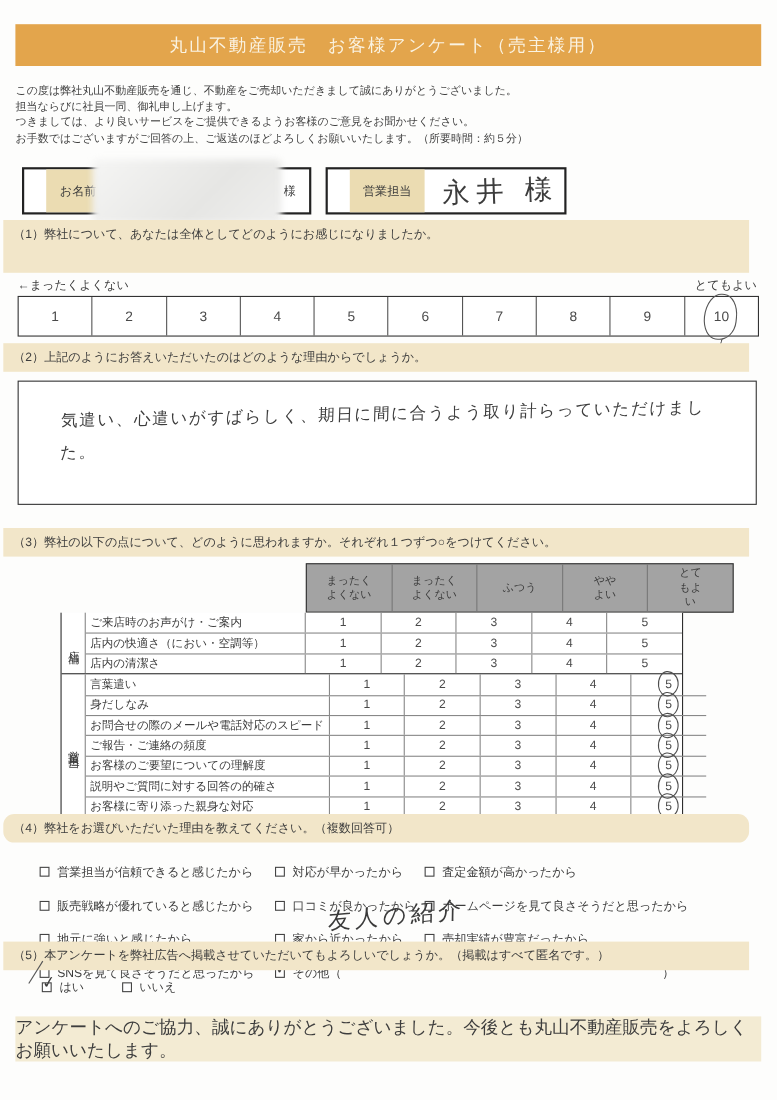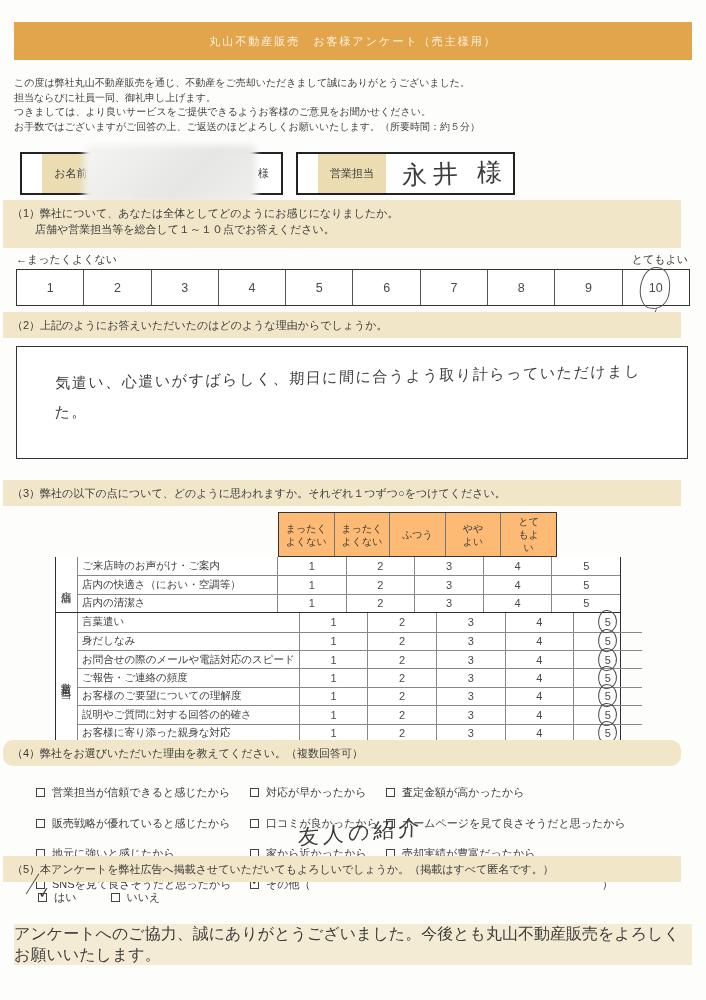--- a/index.html
+++ b/index.html
@@ -2,21 +2,21 @@
 <html><head>
 <meta charset="utf-8">
 <style>
   * { box-sizing: border-box; margin: 0; padding: 0; }
   body { background:#ffffff; font-family:"Liberation Sans","DejaVu Sans",sans-serif; }
   .page { position:relative; width:706px; height:1000px; background:#fefefdf5; color:#3b3b3b; overflow:hidden; background:#fdfdfc; }
 
   
   .banner { position:absolute; left:14px; top:22px; width:678px; height:38px; background:#E3A54C;
             color:#FAF3E2; display:flex; align-items:center; justify-content:center;
-            font-size:11px; letter-spacing:2px; }
+            font-size:16px; letter-spacing:2px; }
 
   
   .intro { position:absolute; left:14px; top:76px; width:678px; text-align:left;
            font-size:10px; line-height:1.45; color:#3f3f3f; }
 
   
   .fieldbox { position:absolute; top:152px; height:43px; border:2px solid #222; background:#fff; display:flex; align-items:stretch; }
   .fieldbox .lbl { background:#EBDCB2; display:flex; align-items:center; justify-content:center; font-size:11px; color:#3b3b3b;margin-left:20px; }
   .namebox { left:20px; width:263px; }
   .namebox .lbl { width:58px; }
@@ -54,21 +54,21 @@
                      border-left:1.6px solid #555; border-radius:0 0 0 90%; transform:rotate(14deg); }
 
   
   .answerbox { position:absolute; top:346px; left:16px; width:672px; height:113px;
                border:1.5px solid #333; background:#fff; }
   .hand-answer { position:absolute; top:16px; left:38px; width:600px; font-size:15px; color:#3d3d3d;
                  transform:rotate(-1.2deg) skewX(-3deg); letter-spacing:1.5px; line-height:1.9; }
 
   
   .q3wrap { position:absolute; left:55px; top:512px; width:566px; font-size:10px; }
-  .q3header { display:flex; margin-left:223px; width:279px; border:1.5px solid #333; background:#fdba74; }
+  .q3header { display:flex; margin-left:223px; width:389px; border:1.5px solid #333; background:#a3a3a3; }
   .hcell { flex:1; border-right:1px solid #777; min-height:32px; display:flex; align-items:center;
            justify-content:center; text-align:center; line-height:1.3; padding:2px 0; }
   .hcell:last-child { border-right:none; }
   .hw { display:inline-block; }
   .w4 { width:42px; }
   .w2 { width:22px; }
   .q3body { border:1.5px solid #2e2e2e; border-top:none; background:#fff; }
   .q3group { display:flex; }
   .q3group + .q3group { border-top:1.5px solid #2e2e2e; }
   .gl { width:22px; border-right:1px solid #888; display:flex; align-items:center; justify-content:center;
@@ -127,21 +127,20 @@
     <div class="name-suffix">様</div>
   </div>
 
   <div class="fieldbox agentbox">
     <div class="lbl">営業担当</div>
     <div class="hand hand-agent">永井 様</div>
   </div>
 
   <div class="band" id="band1">
     <div>（1）弊社について、あなたは全体としてどのようにお感じになりましたか。</div>
-    <div class="indent">店舗や営業担当等を総合して１～１０点でお答えください。</div>
   </div>
 
   <div class="scale-labels">
     <span>←まったくよくない</span>
     <span>とてもよい</span>
   </div>
 
   <div class="scale-table">
     <div class="scale-cell">1</div>
     <div class="scale-cell">2</div>

